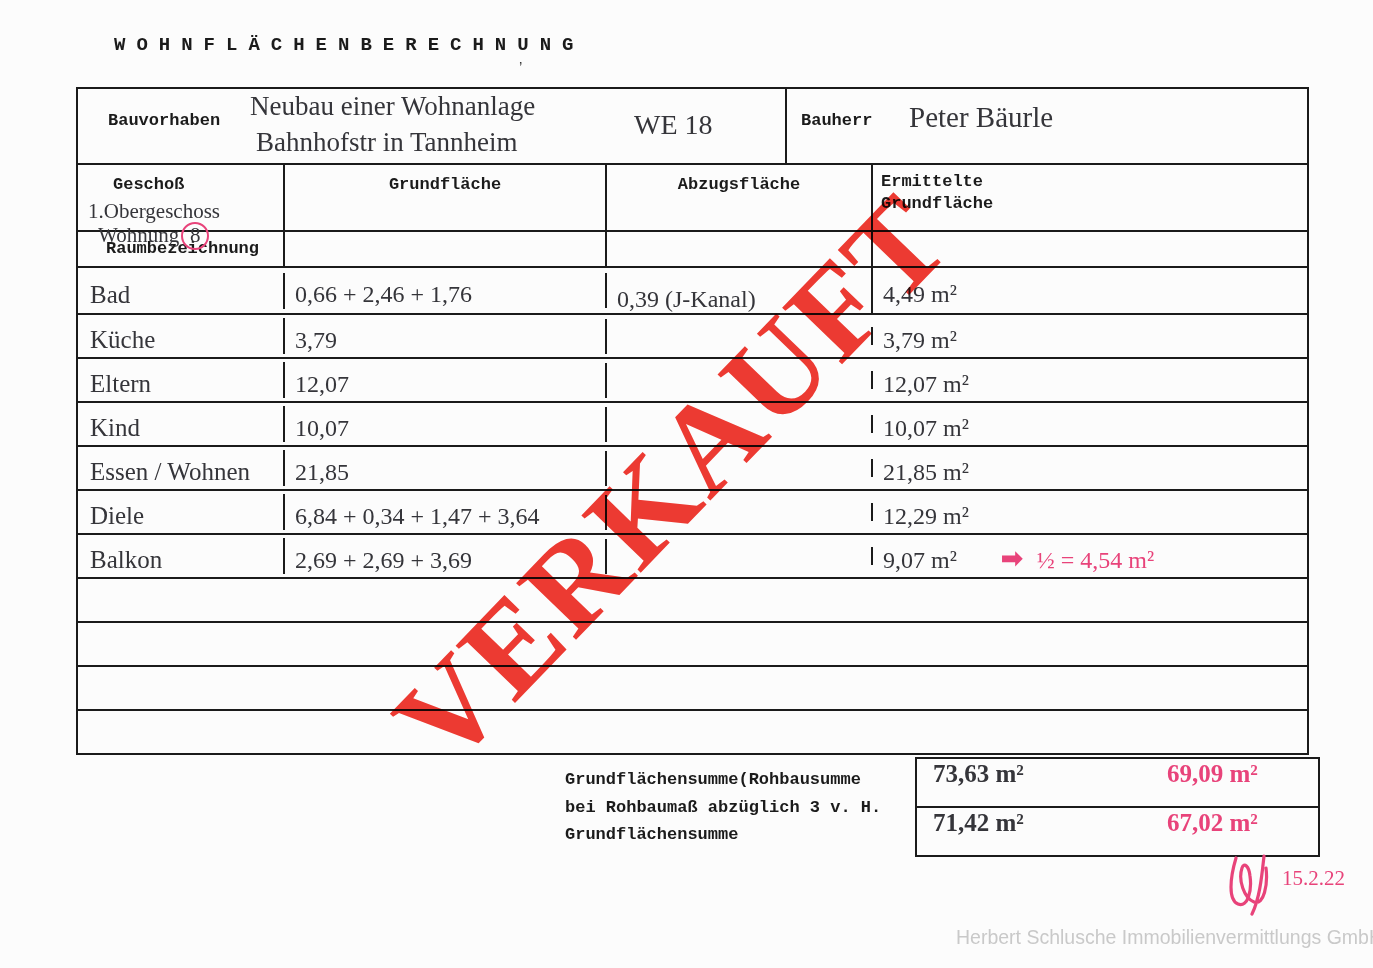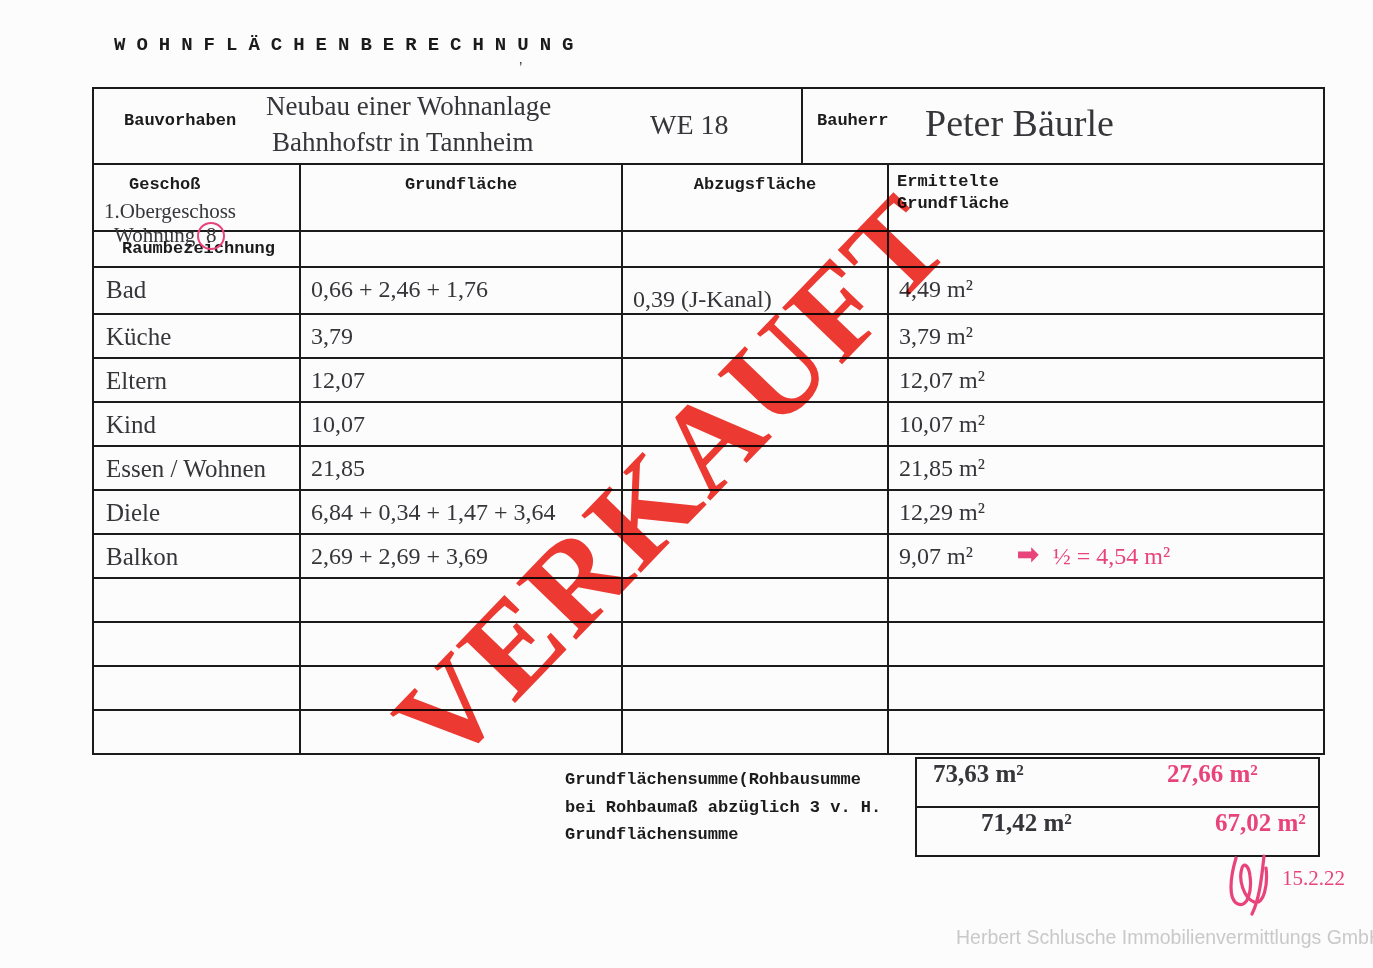--- a/index.html
+++ b/index.html
@@ -11,66 +11,66 @@
   .tw{font-family:"Liberation Mono","DejaVu Sans Mono",monospace;font-weight:700;color:#1b1b1b;}
   
   .hw{font-family:cursive;color:#35353a;}
   .hw-pink{font-family:cursive;color:#e8437a;}
   .doc-title{
     position:absolute;left:114px;top:34px;font-size:19px;letter-spacing:11px;white-space:nowrap;
   }
   .title-mark{position:absolute;left:519px;top:58px;font-size:15px;color:#333;}
   
   .sheet{
-    position:absolute;left:92px;top:87px;width:1233px;height:668px;
+    position:absolute;left:76px;top:87px;width:1233px;height:668px;
     border:2px solid #1b1b1b;box-sizing:border-box;background:transparent;
   }
   .row-a{position:relative;height:76px;border-bottom:2px solid #1b1b1b;box-sizing:border-box;display:flex;}
   .cell-bauvorhaben{position:relative;width:709px;border-right:2px solid #1b1b1b;box-sizing:border-box;}
   .cell-bauherr{position:relative;flex:1;}
   .lbl-bauvorhaben{position:absolute;left:30px;top:22px;font-size:17px;}
   .bv-line1{position:absolute;left:172px;top:2px;font-size:27px;white-space:nowrap;}
   .bv-line2{position:absolute;left:178px;top:38px;font-size:27px;white-space:nowrap;}
   .bv-we{position:absolute;left:556px;top:20px;font-size:28px;white-space:nowrap;}
   .lbl-bauherr{position:absolute;left:14px;top:22px;font-size:17px;}
-  .bauherr-name{position:absolute;left:122px;top:12px;font-size:38px;white-space:nowrap;}
+  .bauherr-name{position:absolute;left:122px;top:12px;font-size:29px;white-space:nowrap;}
   .row-b{position:relative;height:67px;border-bottom:2px solid #1b1b1b;box-sizing:border-box;display:flex;}
   .row-c{position:relative;height:36px;border-bottom:2px solid #1b1b1b;box-sizing:border-box;display:flex;}
   .c1{width:207px;border-right:2px solid #1b1b1b;box-sizing:border-box;position:relative;}
   .c2{width:322px;border-right:2px solid #1b1b1b;box-sizing:border-box;position:relative;}
   .c3{width:266px;border-right:2px solid #1b1b1b;box-sizing:border-box;position:relative;}
   .c4{flex:1;position:relative;padding-left:21px;}
   .h-geschoss{position:absolute;left:35px;top:10px;font-size:17px;}
   .h-grund{width:100%;text-align:center;margin-top:10px;font-size:17px;}
   .h-abzug{width:100%;text-align:center;margin-top:10px;font-size:17px;}
   .h-erm{position:absolute;left:8px;top:6px;font-size:17px;line-height:22px;}
   .geschoss-note1{position:absolute;left:10px;top:110px;font-size:21px;z-index:3;white-space:nowrap;}
   .geschoss-note2{position:absolute;left:20px;top:133px;font-size:21px;z-index:3;white-space:nowrap;}
   .circ{
     display:inline-block;width:24px;height:24px;line-height:22px;text-align:center;
     border:2px solid #e8437a;border-radius:50%;margin-left:2px;
   }
   .h-raum{position:absolute;left:28px;top:7px;font-size:17px;}
   .data-rows{position:absolute;left:0;top:179px;right:0;bottom:0;display:flex;flex-direction:column;}
-  .d-row{flex:1;display:flex;border-bottom:2px solid #1b1b1b;box-sizing:border-box;}
+  .d-row{flex:1;display:flex;border-bottom:2px solid #1b1b1b;box-sizing:border-box;align-items:center;}
   .d-row:last-child{border-bottom:none;}
   .d-raum{padding:8px 0 0 12px;font-size:25px;white-space:nowrap;}
   .d-grund{padding:8px 0 0 10px;font-size:24px;white-space:nowrap;}
   .d-abzug{padding:18px 0 0 10px;font-size:24px;white-space:nowrap;}
   .d-erg{padding:8px 0 0 10px;font-size:24px;white-space:nowrap;display:flex;align-items:flex-start;gap:14px;}
   .arrow{color:#e8437a;font-size:26px;font-weight:700;margin-left:30px;line-height:24px;}
   .half-note{color:#e8437a;font-family:Liberation Serif, serif;font-size:24px;}
   
   .sum-labels{position:absolute;left:565px;top:766px;font-size:17px;line-height:27.5px;white-space:nowrap;}
   .sum-box{
     position:absolute;left:915px;top:757px;width:405px;height:100px;
     border:2px solid #1b1b1b;box-sizing:border-box;display:flex;flex-direction:column;font-weight:bold;
   }
   .sum-row{position:relative;flex:1;border-bottom:2px solid #1b1b1b;box-sizing:border-box;}
-  .sum-row:last-child{border-bottom:none;margin-left:48px;}
+  .sum-row:last-child{border-bottom:none;}
   .sum-val{position:absolute;left:16px;top:1px;font-size:25px;white-space:nowrap;}
   .sum-corr{position:absolute;left:250px;top:1px;font-size:25px;white-space:nowrap;}
   .sum-row.mid .sum-val{left:28px;font-size:22px;}
   .sum-row.mid .sum-corr{left:262px;font-size:22px;}
   
   .sig{position:absolute;left:1222px;top:852px;width:60px;height:64px;}
   .sig-date{position:absolute;left:1282px;top:866px;font-size:21px;white-space:nowrap;}
   .footer-co{position:absolute;left:956px;top:926px;font-size:19.5px;color:#c9c9c9;white-space:nowrap;}
   
   .stamp{
@@ -212,21 +212,21 @@
 
   <div class="sum-labels tw">
     <div>Grundflächensumme(Rohbausumme</div>
     <div>bei Rohbaumaß abzüglich 3 v. H.</div>
     <div>Grundflächensumme</div>
   </div>
 
   <div class="sum-box">
     <div class="sum-row">
       <span class="sum-val hw">73,63 m²</span>
-      <span class="sum-corr hw-pink">27,66 m²</span>
+      <span class="sum-corr hw-pink">69,09 m²</span>
     </div>
     <div class="sum-row">
       <span class="sum-val hw">71,42 m²</span>
       <span class="sum-corr hw-pink">67,02 m²</span>
     </div>
   </div>
 
   <svg class="sig" viewBox="0 0 60 64">
     <path d="M14 6 C8 26 6 48 16 52 C26 56 30 38 28 24 C27 14 22 10 20 16 C16 28 22 46 32 50 C42 54 46 32 44 16 M42 4 C40 22 38 46 30 62" fill="none" stroke="#e8437a" stroke-width="3.2" stroke-linecap="round"></path>
   </svg>

